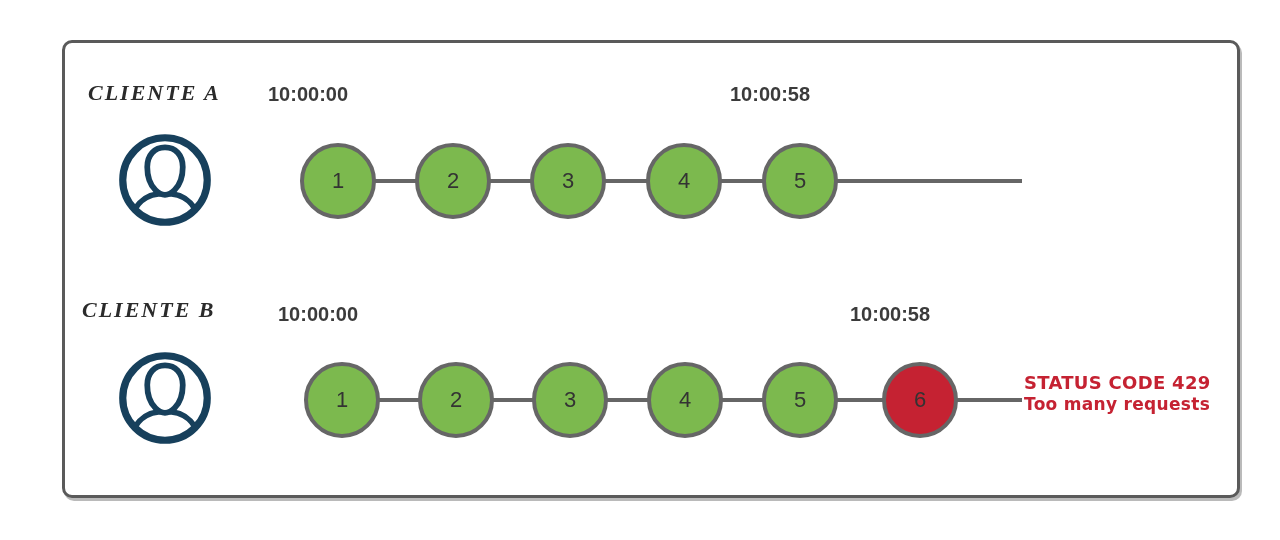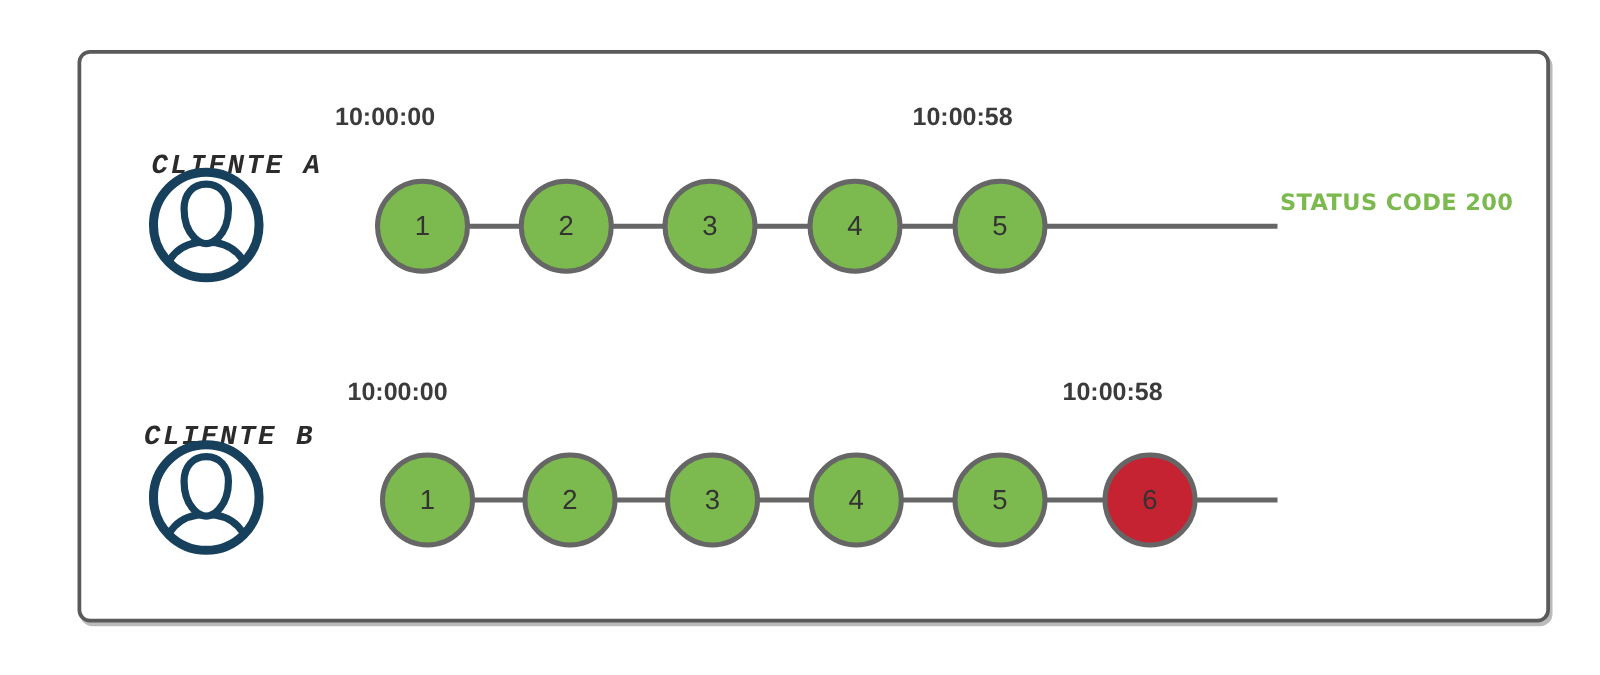--- a/index.html
+++ b/index.html
@@ -22,29 +22,28 @@
     left: 62px; top: 40px;
     width: 1172px; height: 452px;
     border: 3px solid var(--frame-border, #5a5a5a);
     border-radius: 10px;
     background: #fff;
     box-shadow: 2px 3px 0 rgba(130,130,130,0.55);
   }
   .client-label {
     position: absolute;
     width: 170px;
-    text-align: right;
-    font-family: Liberation Mono, monospace;
+    text-align: left;
+    font-family: Liberation Serif, serif;
     font-style: italic;
     font-weight: 700;
     font-size: 22px;
     letter-spacing: 2px;
     color: #2b2b2b;
     white-space: nowrap;
-    margin-top: 40px;
   }
   .avatar {
     position: absolute;
     width: 96px; height: 96px;
   }
   .avatar svg { width: 100%; height: 100%; display: block; }
   .av-ring   { fill: none; stroke: var(--navy, #17405c); stroke-width: 7.5; }
   .av-shape  { fill: #ffffff; stroke: var(--navy, #17405c); stroke-width: 6; }
   .timestamp {
     position: absolute;
@@ -122,21 +121,20 @@
     <span>3</span>
     </div>
   <div class="circle ok" style="left:646px; top:143px;">
     <span>4</span>
     </div>
   <div class="circle ok" style="left:762px; top:143px;">
     <span>5</span>
     </div>
 
   <div class="status ok-text" style="left:1024px; top:151px;">
-    <div class="line1">STATUS CODE 200</div>
   </div>
 
   <div class="client-label" style="left:82px; top:297px;">CLIENTE B</div>
 
   <div class="avatar" style="left:117px; top:350px;">
     <svg viewBox="0 0 100 100">
       <clipPath id="avclipB">
           <circle cx="50" cy="50" r="43"></circle>
         </clipPath>
       <g clip-path="url(#avclipB)">
@@ -164,13 +162,17 @@
   <div class="circle ok" style="left:647px; top:362px;">
     <span>4</span>
     </div>
   <div class="circle ok" style="left:762px; top:362px;">
     <span>5</span>
     </div>
   <div class="circle err" style="left:882px; top:362px;">
     <span>6</span>
     </div>
 
+  <div class="status err-text" style="left:1024px; top:371px;">
+    <div class="line1">STATUS CODE 429</div>
+    <div class="line2">Too many requests</div>
+  </div>
 </div>
 
 </body></html>

